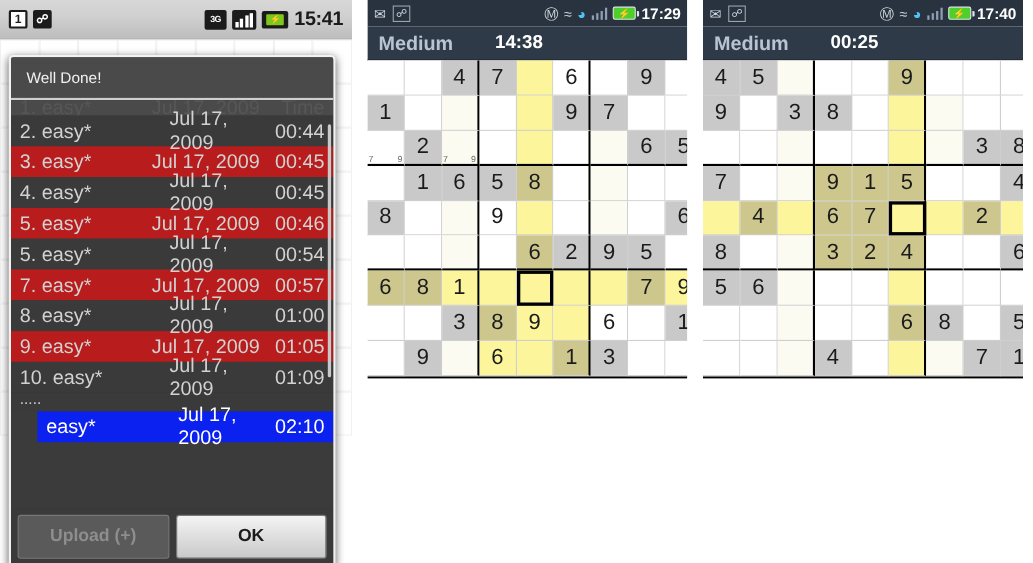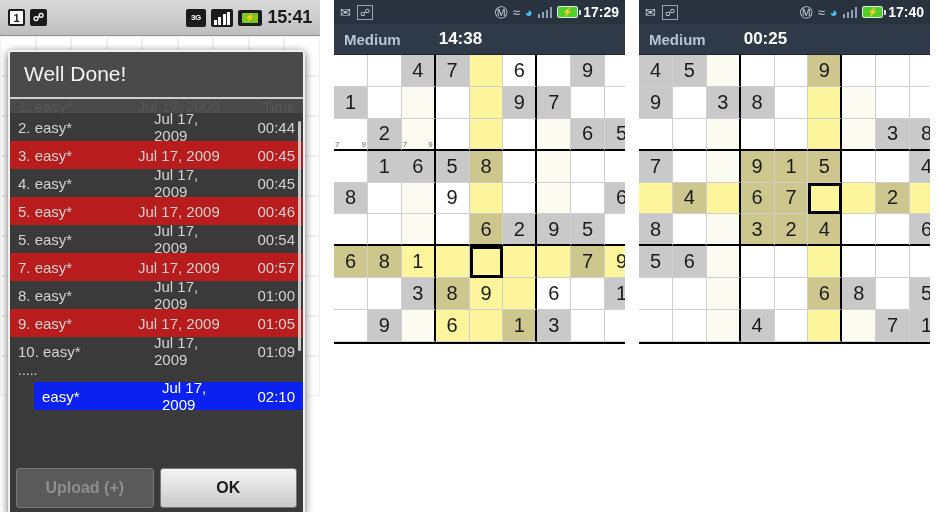--- a/index.html
+++ b/index.html
@@ -49,27 +49,27 @@
   }
   .ghost-board div { border:1px solid #e6e6e6; font-size:22px; color:#c8c8c8;
                      display:flex; align-items:center; justify-content:center; }
   .p1-dialog {
     position: absolute; left: 8px; top: 14px; width: 297px; height: 466px;
     background: #3a3a3a; border: 2px solid #f2f2f2; border-radius: 4px;
     box-shadow: 0 2px 8px rgba(0,0,0,.6);
     display: flex; flex-direction: column; overflow: hidden;
   }
   .p1-dlg-title {
-    padding: 10px 14px 11px; color: #f2f2f2; font-size: 21px;
+    padding: 10px 14px 11px; color: #f2f2f2; font-size: 14px;
     background: #4a4a4a; border-bottom: 2px solid #cfcfcf;
   }
   .p1-list { flex: 1; position: relative; overflow: hidden; background: #3b3b3b; }
   .p1-row {
     display: flex; align-items: center; height: 28px; padding: 0 8px;
-    font-size: 15px; color: #d2d2d2; justify-content: space-between;
+    font-size: 18px; color: #d2d2d2; justify-content: space-between;
   }
   .p1-row.alt { background: #b91c1c; }
   .p1-row.dark { background: #3a3a3a; gap: 16px; }
   .p1-row.clipped { height: 14px; color: #575757; overflow: hidden; background:#4a4a4a; }
   .p1-row.sel { background: #0b21f0; color: #ffffff; margin-left: 24px; }
   .p1-row .c-name { width: 120px; }
   .p1-row .c-date { flex: 1; }
   .p1-row .c-time { width: 54px; text-align: right; }
   .p1-dots { height: 17px; padding: 0 8px; font-size: 14px; color: #cccccc;
              background:#3a3a3a; line-height: 10px;}
@@ -101,21 +101,21 @@
   .batt-g { width: 21px; height: 12px; border: 1.5px solid #dfe5ec; border-radius: 2px;
             background: #4fcf2a; position: relative; display:flex; align-items:center;
             justify-content:center; color:#1d4f0c; font-size:9px; }
   .batt-g::after { content:''; position:absolute; right:-4px; top:3px; width:2px; height:5px;
                    background:#dfe5ec; border-radius:0 1px 1px 0; }
   .sb-clock { color: #ffffff; font-size: 14px; font-weight: bold; }
   .title-bar {
     height: 31px; background: #2e3a48; display: flex; align-items: center;
     padding: 0 10px; gap: 38px; border-bottom: 1px solid #1d2630;
   }
-  .title-bar .diff { color: #b9c4d1; font-size: 15px; font-weight: bold; }
+  .title-bar .diff { color: #b9c4d1; font-size: 18px; font-weight: bold; }
   .title-bar .tm { color: #ffffff; font-size: 17px; font-weight: bold; }
 
   .board {
     width: 305px; height: 289px;
     display: grid; grid-template-columns: repeat(9, 1fr); grid-template-rows: repeat(9, 1fr);
     background: #ffffff; border-bottom: 2px solid #000;
   }
   .cell {
     position: relative; border-right: 1px solid #cfcfcf; border-bottom: 1px solid #cfcfcf;
     display: flex; align-items: center; justify-content: center;

